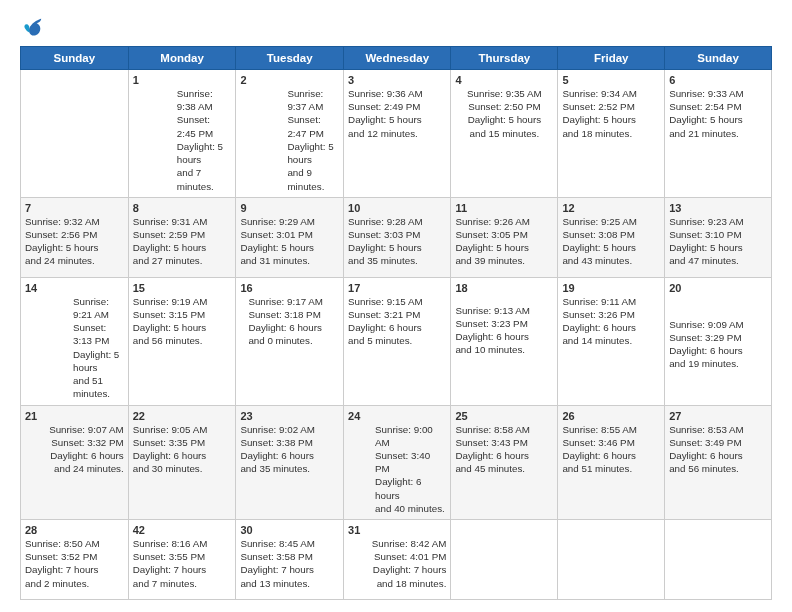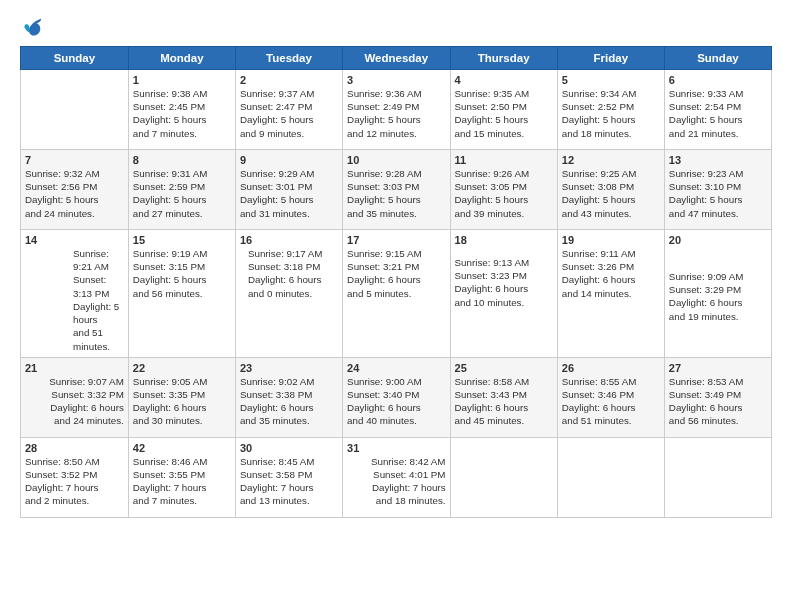--- a/index.html
+++ b/index.html
@@ -132,42 +132,42 @@
           <th>Thursday</th>
           <th>Friday</th>
           <th>Sunday</th>
         </tr>
     </thead>
     <tbody id="calendar-body">
     <tr class="row-white">
           <td class="empty"></td>
           <td>
             <span class="day-number">1</span>
-            <div class="day-info" style="white-space: pre-line;">Sunrise: 9:38 AM
+            <div class="day-info" style="white-space: pre-line; margin-left: 44px;">Sunrise: 9:38 AM
 Sunset: 2:45 PM
 Daylight: 5 hours
 and 7 minutes.</div>
           </td>
           <td>
             <span class="day-number">2</span>
-            <div class="day-info" style="white-space: pre-line;">Sunrise: 9:37 AM
+            <div class="day-info" style="white-space: pre-line; margin-left: 47px;">Sunrise: 9:37 AM
 Sunset: 2:47 PM
 Daylight: 5 hours
 and 9 minutes.</div>
           </td>
           <td>
             <span class="day-number">3</span>
             <div class="day-info" style="white-space: pre-line;">Sunrise: 9:36 AM
 Sunset: 2:49 PM
 Daylight: 5 hours
 and 12 minutes.</div>
           </td>
           <td>
             <span class="day-number">4</span>
-            <div class="day-info" style="white-space: pre-line;">Sunrise: 9:35 AM
+            <div class="day-info" style="white-space: pre-line; text-align: center;">Sunrise: 9:35 AM
 Sunset: 2:50 PM
 Daylight: 5 hours
 and 15 minutes.</div>
           </td>
           <td>
             <span class="day-number">5</span>
             <div class="day-info" style="white-space: pre-line;">Sunrise: 9:34 AM
 Sunset: 2:52 PM
 Daylight: 5 hours
 and 18 minutes.</div>
@@ -299,21 +299,21 @@
           </td>
           <td>
             <span class="day-number">23</span>
             <div class="day-info" style="white-space: pre-line;">Sunrise: 9:02 AM
 Sunset: 3:38 PM
 Daylight: 6 hours
 and 35 minutes.</div>
           </td>
           <td>
             <span class="day-number">24</span>
-            <div class="day-info" style="white-space: pre-line;">Sunrise: 9:00 AM
+            <div class="day-info" style="white-space: pre-line; margin-left: 27px;">Sunrise: 9:00 AM
 Sunset: 3:40 PM
 Daylight: 6 hours
 and 40 minutes.</div>
           </td>
           <td>
             <span class="day-number">25</span>
             <div class="day-info" style="white-space: pre-line;">Sunrise: 8:58 AM
 Sunset: 3:43 PM
 Daylight: 6 hours
 and 45 minutes.</div>
@@ -336,21 +336,21 @@
         <tr class="row-white">
           <td>
             <span class="day-number">28</span>
             <div class="day-info" style="white-space: pre-line;">Sunrise: 8:50 AM
 Sunset: 3:52 PM
 Daylight: 7 hours
 and 2 minutes.</div>
           </td>
           <td>
             <span class="day-number">42</span>
-            <div class="day-info" style="white-space: pre-line;">Sunrise: 8:46 AM
+            <div class="day-info" style="white-space: pre-line;">Sunrise: 8:16 AM
 Sunset: 3:55 PM
 Daylight: 7 hours
 and 7 minutes.</div>
           </td>
           <td>
             <span class="day-number">30</span>
             <div class="day-info" style="white-space: pre-line;">Sunrise: 8:45 AM
 Sunset: 3:58 PM
 Daylight: 7 hours
 and 13 minutes.</div>

